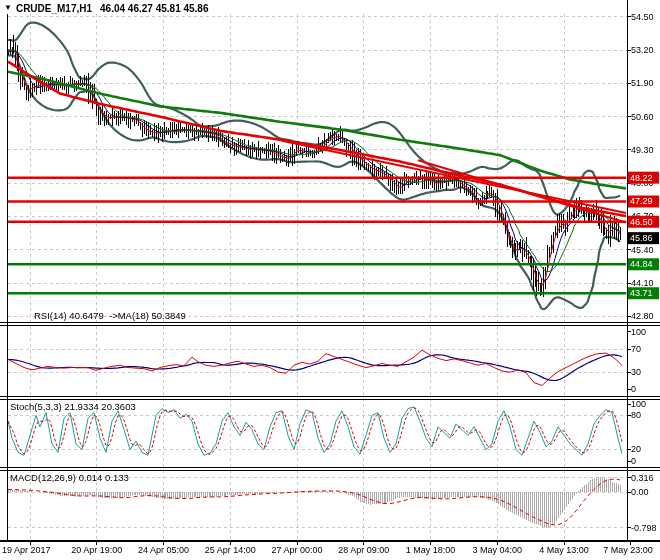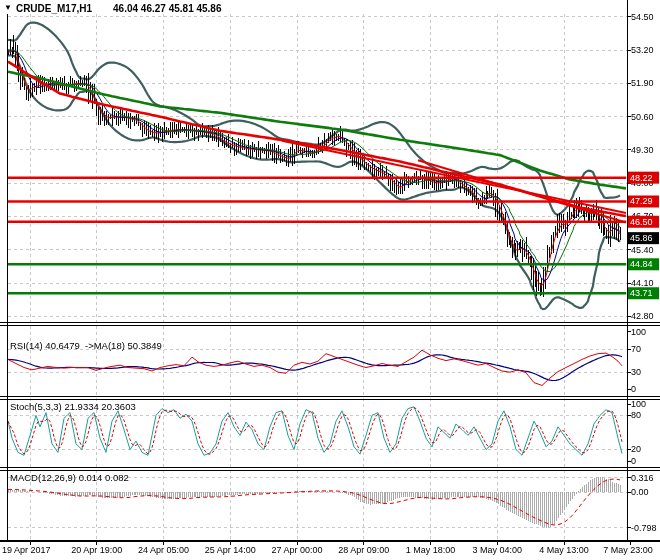--- a/index.html
+++ b/index.html
@@ -3,36 +3,36 @@
 <meta charset="utf-8">
 <style>
   html,body{margin:0;padding:0;background:#fff;}
   body{font-family:"Liberation Sans",sans-serif;}
   #chart-root{position:relative;width:660px;height:560px;background:#fff;overflow:hidden;}
   #chart-svg{position:absolute;left:0;top:0;}
   #chart-svg text{font-family:"Liberation Sans",sans-serif;}
   .titlebar{position:absolute;left:4px;top:2px;height:12px;font-size:10px;font-weight:700;color:#000;white-space:pre;z-index:5;display:flex;align-items:center;}
   .titlebar .tri{font-size:8px;margin-right:4px;position:relative;top:-1px;}
   .ind-label{position:absolute;left:10px;font-size:9.5px;color:#000;white-space:pre;z-index:5;}
-  #rsi-label{top:340px;}
+  #rsi-label{top:310px;margin-left:24px;}
   #stoch-label{top:401px;}
   #macd-label{top:472px;}
 </style>
 </head>
 <body>
 
 <div id="chart-root">
   <div class="titlebar">
     <span class="tri">▼</span>
     <span>CRUDE_M17,H1</span>
-    <span style="margin-left:21px;font-weight:700;">46.04 46.27 45.81 45.86</span>
+    <span style="margin-left:8px;font-weight:700;">46.04 46.27 45.81 45.86</span>
   </div>
   <div class="ind-label" id="rsi-label">RSI(14) 40.6479  -&gt;MA(18) 50.3849</div>
   <div class="ind-label" id="stoch-label">Stoch(5,3,3) 21.9334 20.3603</div>
-  <div class="ind-label" id="macd-label">MACD(12,26,9) 0.014 0.082</div>
+  <div class="ind-label" id="macd-label">MACD(12,26,9) 0.014 0.133</div>
   <svg id="chart-svg" width="660" height="560" viewBox="0 0 660 560">
       <defs>
         <clipPath id="clipPrice">
           <rect x="7.5" y="14" width="619" height="306"></rect>
         </clipPath>
         <clipPath id="clipRsi">
           <rect x="7.5" y="326" width="619" height="69"></rect>
         </clipPath>
         <clipPath id="clipStoch">
           <rect x="7.5" y="400" width="619" height="66"></rect>

